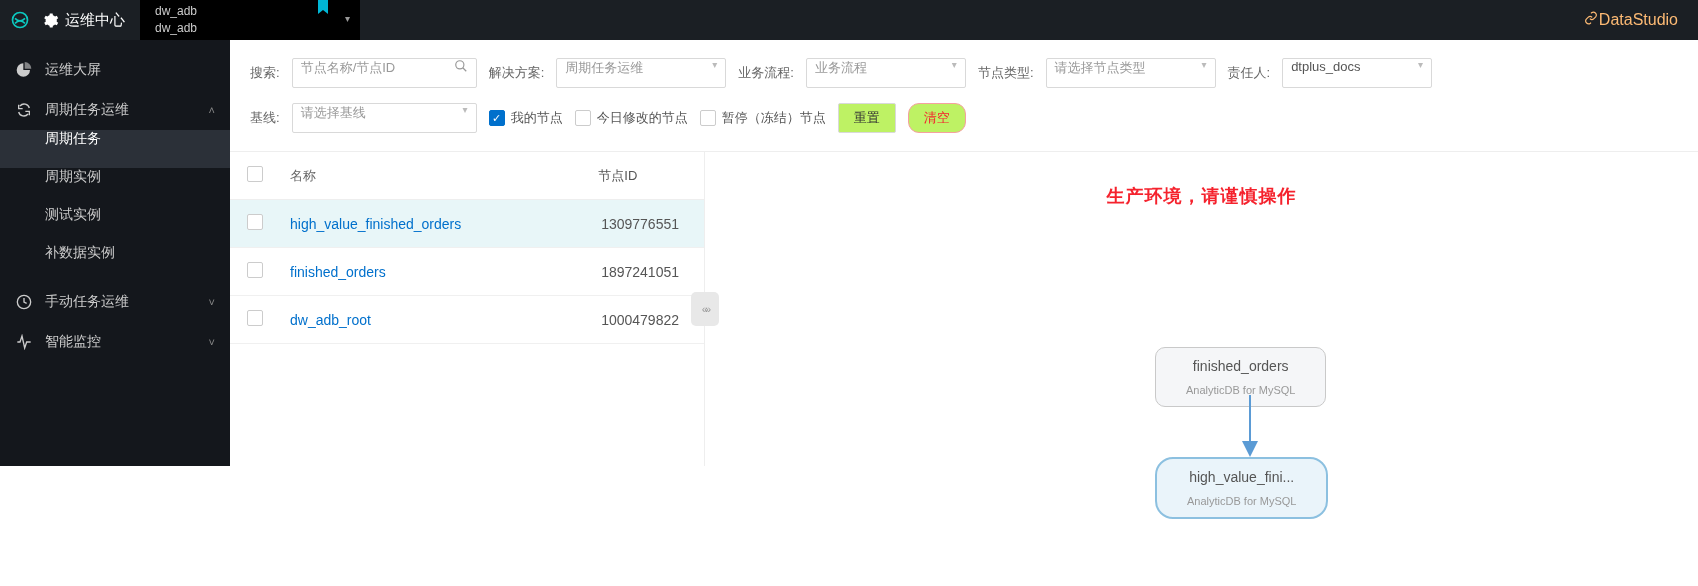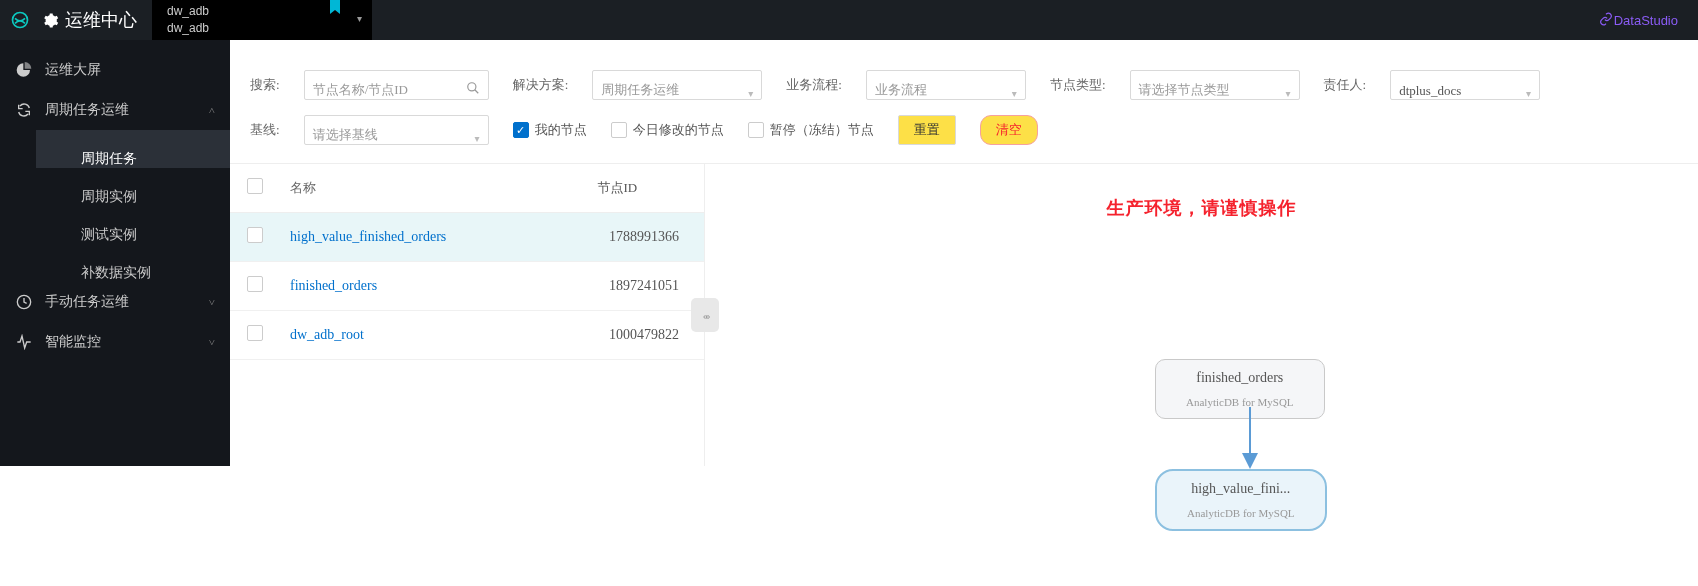--- a/index.html
+++ b/index.html
@@ -1,52 +1,52 @@
 <!DOCTYPE html>
 <html><head>
 <meta charset="utf-8">
 <style>
 * { box-sizing: border-box; margin: 0; padding: 0; }
 body { font-family: -apple-system, "PingFang SC", "Microsoft YaHei", Arial, sans-serif; font-size: 13px; background: #fff; color: #333; width: 1698px; height: 586px; overflow: hidden; }
 
 .topbar { height: 40px; background: #1b1f24; display: flex; align-items: center; color: #ccc; }
 .topbar .logo { width: 40px; height: 40px; display: flex; align-items: center; justify-content: center; color: #0cc9c0; font-size: 20px; }
 .topbar .home-icon { width: 20px; height: 20px; display: flex; align-items: center; justify-content: center; color: #fff; }
-.topbar .title { color: #fff; font-size: 18px; padding: 0 15px 0 5px; }
+.topbar .title { color: #fff; font-size: 15px; padding: 0 15px 0 5px; }
 .topbar .tab { background: #000; height: 40px; padding: 3px 15px; display: flex; flex-direction: column; justify-content: center; font-size: 12px; line-height: 1.4; position: relative; min-width: 220px; }
 .topbar .tab .bookmark { position: absolute; top: 0; right: 30px; color: #00b7d6; font-size: 14px; }
 .topbar .tab .caret { position: absolute; top: 12px; right: 10px; color: #999; font-size: 10px; }
 .topbar .spacer { flex: 1; }
-.topbar .ds { color: #8b5cf6; font-size: 13px; padding: 0 20px; display: flex; align-items: center; gap: 1px; }
-
-.container { display: flex; height: 426px; font-family: Liberation Serif, serif; }
+.topbar .ds { color: #fdba74; font-size: 16px; padding: 0 20px; display: flex; align-items: center; gap: 1px; }
+
+.container { display: flex; height: 426px; }
 
 .sidebar { width: 230px; background: #14171c; color: #ccc; padding-top: 10px; }
 .sidebar .item { display: flex; align-items: center; height: 40px; padding-left: 15px; gap: 12px; cursor: pointer; font-size: 14px; }
 .sidebar .item .icon { width: 18px; height: 18px; display: flex; align-items: center; justify-content: center; font-size: 16px; }
 .sidebar .item .chev { margin-left: auto; margin-right: 15px; font-size: 11px; color: #888; }
-.sidebar .subitem { height: 38px; display: flex; align-items: flex-end; padding-left: 45px; cursor: pointer; font-size: 14px; margin-left: 36px; }
+.sidebar .subitem { height: 38px; display: flex; align-items: flex-start; padding-left: 45px; cursor: pointer; font-size: 14px; }
 .sidebar .subitem.active { background: #2b3038; color: #fff; }
 
 .main { flex: 1; background: #fff; display: flex; flex-direction: column; }
 .filters { padding: 18px 20px 18px 20px; border-bottom: 1px solid #eee; }
-.filters .row { display: flex; align-items: center; gap: 24px; margin-bottom: 15px; flex-wrap: wrap; margin-top: 12px; }
+.filters .row { display: flex; align-items: center; gap: 12px; margin-bottom: 15px; flex-wrap: wrap; }
 .filters .row:last-child { margin-bottom: 0; }
 .filters .label { color: #666; font-size: 13px; }
-.filters .input, .filters .select { height: 30px; border: 1px solid #d9d9d9; border-radius: 2px; padding: 0 8px; font-size: 13px; color: #999; display: flex; align-items: flex-end; background: #fff; position: relative; }
+.filters .input, .filters .select { height: 30px; border: 1px solid #d9d9d9; border-radius: 2px; padding: 0 8px; font-size: 13px; color: #999; display: flex; align-items: flex-start; background: #fff; position: relative; }
 .filters .select .caret { position: absolute; right: 8px; color: #bbb; font-size: 10px; }
 .filters .select.w1 { width: 170px; }
 .filters .select.w2 { width: 160px; }
 .filters .select.w3 { width: 150px; }
 .filters .input { width: 185px; }
 .filters .input .search-icon { position: absolute; right: 8px; color: #999; }
 .filters .checkbox { width: 16px; height: 16px; border: 1px solid #ccc; border-radius: 2px; display: inline-flex; align-items: center; justify-content: center; background: #fff; }
 .filters .checkbox.checked { background: #0070cc; border-color: #0070cc; color: #fff; font-size: 11px; }
 .filters .cbwrap { display: flex; align-items: center; gap: 6px; color: #555; }
-.filters .btn { height: 30px; padding: 14px 15px; border: 1px solid #d9d9d9; background: #fde047; border-radius: 2px; font-size: 13px; cursor: pointer; display: flex; align-items: center; }
+.filters .btn { height: 30px; padding: 14px 15px; border: 1px solid #d9d9d9; background: #bef264; border-radius: 2px; font-size: 13px; cursor: pointer; display: flex; align-items: center; }
 .filters .btn.danger { color: #f5222d; border-color: #f5a19f; border-radius: 11px; }
 
 .content { flex: 1; display: flex; position: relative; }
 .table-pane { width: 475px; border-right: 1px solid #eee; }
 .table-pane table { width: 100%; border-collapse: collapse; }
 .table-pane th { text-align: left; padding: 14px 10px; color: #666; font-weight: normal; font-size: 13px; border-bottom: 1px solid #eee; }
 .table-pane td { padding: 14px 10px; border-bottom: 1px solid #f0f0f0; font-size: 14px; }
 .table-pane .chk { width: 50px; text-align: center; }
 .table-pane .idcol { text-align: right; padding-right: 25px; color: #555; }
 .table-pane th.idcol { text-align: center; }
@@ -219,21 +219,21 @@
               <tr>
             <th class="chk"><span class="chkbox"></span></th>
             <th>名称</th>
             <th class="idcol">节点ID</th>
           </tr>
             </thead>
           <tbody id="table-body">
               <tr class="selected">
                 <td class="chk"><span class="chkbox"></span></td>
     <td><span class="link">high_value_finished_orders</span></td>
-    <td class="idcol">1788991366</td>
+    <td class="idcol">1309776551</td>
               </tr>
               <tr>
                 <td class="chk"><span class="chkbox"></span></td>
     <td><span class="link">finished_orders</span></td>
     <td class="idcol">1897241051</td>
               </tr>
               <tr>
                 <td class="chk"><span class="chkbox"></span></td>
     <td><span class="link">dw_adb_root</span></td>
     <td class="idcol">1000479822</td>

